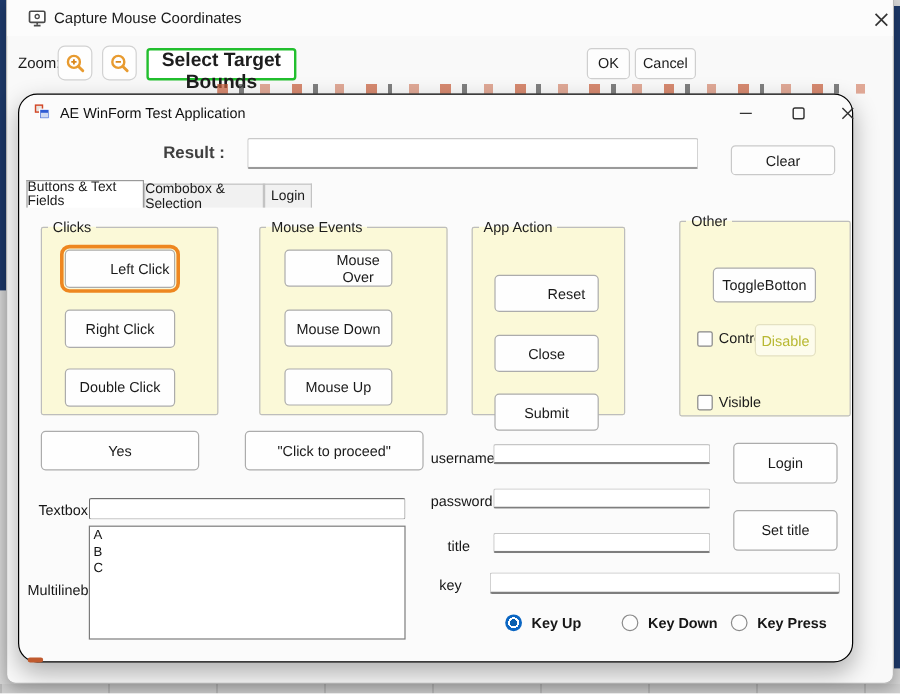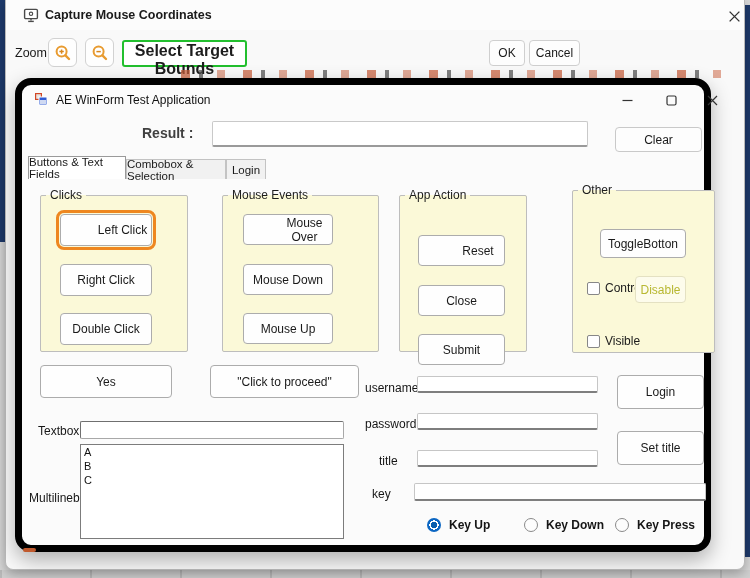--- a/index.html
+++ b/index.html
@@ -9,21 +9,21 @@
   .edge-left  { position:absolute; left:0; top:0; width:5px; height:242px; background:#1e3a6b; }
   .edge-right { position:absolute; left:745px; top:5px; width:5px; height:552px; background:#1e3a6b; }
   .bottom-strip { position:absolute; left:0; top:570px; width:750px; height:8px; background:#d0d0d0;
     background-image:repeating-linear-gradient(90deg, rgba(120,120,120,.25) 0 2px, transparent 2px 90px); }
 
   
   .outer { position:absolute; left:5px; top:0; width:740px; height:570px; background:#f9f9f9;
     border:1px solid #b9b9b9; border-top:none; border-radius:0 0 8px 8px;
     box-shadow:0 4px 12px rgba(0,0,0,.28); z-index:1; }
   .outer-titlebar { position:absolute; left:0; top:0; width:100%; height:30px; background:#fcfcfc; }
-  .outer-title { position:absolute; left:39px; top:8px; font-size:12.5px; font-weight:700; color:#1a1a1a; }
+  .outer-title { position:absolute; left:39px; top:8px; font-size:12.5px; font-weight:400; color:#1a1a1a; }
   .outer-icon { position:absolute; left:17px; top:7px; width:16px; height:16px; }
   .outer-close { position:absolute; left:718px; top:6px; width:20px; height:20px; display:flex;
     align-items:center; justify-content:center; background:transparent; border:none; }
 
   .zoom-label { position:absolute; left:9px; top:46px; font-size:12.5px; color:#1a1a1a; }
   .iconbtn { position:absolute; top:38px; width:29px; height:29px; background:#fefefe;
     border:1px solid #d2d2d2; border-radius:6px; display:flex; align-items:center; justify-content:center; }
   .zoom-in-btn  { left:42px; }
   .zoom-out-btn { left:79px; }
   .bounds-btn { position:absolute; left:116px; top:40px; width:125px; height:27px; background:#fff;
@@ -34,21 +34,21 @@
   .ok-btn { left:483px; width:36px; }
   .cancel-btn { left:523px; width:51px; }
 
   .noise { position:absolute; left:175px; top:70px; width:558px; height:8px; opacity:.8;
     background:repeating-linear-gradient(90deg,
       rgba(201,94,59,.9) 0 9px, transparent 9px 18px, rgba(70,70,70,.85) 18px 22px,
       transparent 22px 36px, rgba(201,94,59,.65) 36px 44px, transparent 44px 62px); }
 
   
   .inner { position:absolute; left:15px; top:78px; width:696px; height:474px; background:#fbfbfb;
-    border:7px solid #000000; border-radius:16px; box-shadow:0 8px 20px rgba(0,0,0,.3); z-index:2; }
+    border:1px solid #000000; border-radius:16px; box-shadow:0 8px 20px rgba(0,0,0,.3); z-index:2; }
   .inner-titlebar { position:absolute; left:0; top:0; width:100%; height:28px; }
   .inner-icon { position:absolute; left:12px; top:7px; width:14px; height:14px; }
   .inner-title { position:absolute; left:34px; top:8px; font-size:12px; color:#111; }
   .winctl { position:absolute; top:5px; width:26px; height:20px; background:transparent; border:none;
     display:flex; align-items:center; justify-content:center; }
   .btn-min { left:592px; } .btn-max { left:636px; } .btn-close { left:677px; }
 
   .result-label { position:absolute; left:120px; top:40px; font-size:14px; font-weight:bold; color:#404040; }
   .result-field { position:absolute; left:190px; top:36px; width:376px; height:26px; background:#fff;
     border:1px solid #c9c9c9; border-bottom:2px solid #9a9a9a; border-radius:2px; font-size:12px; padding:0 6px; }

